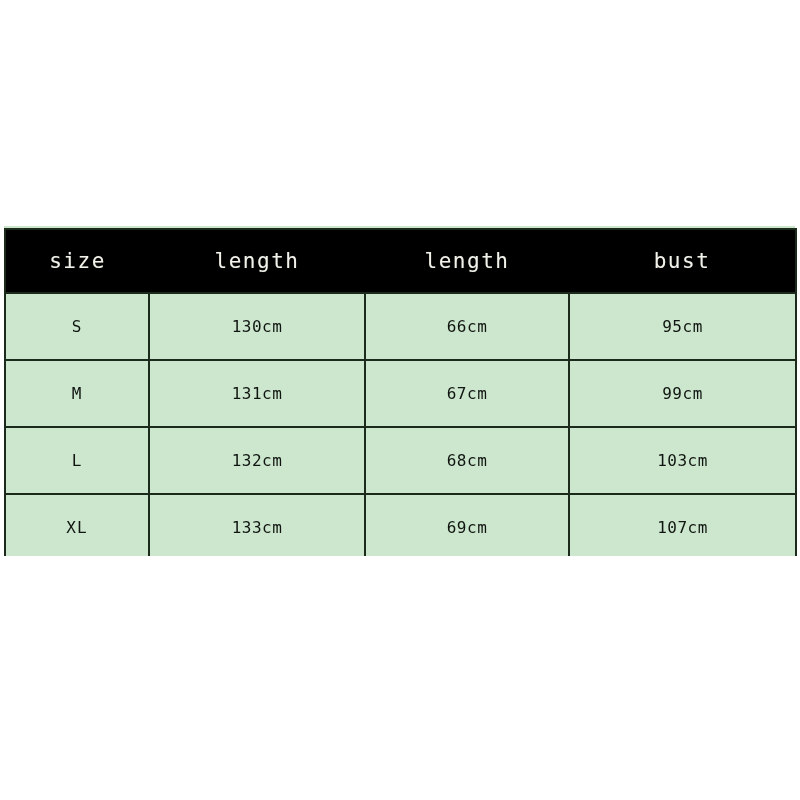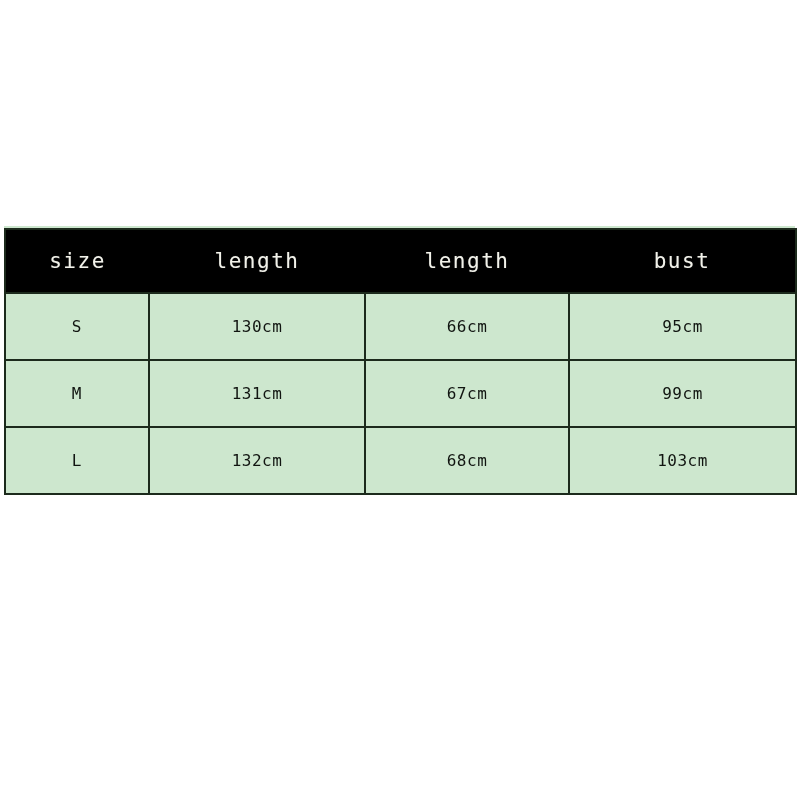--- a/index.html
+++ b/index.html
@@ -130,18 +130,24 @@
           <td>131cm</td>
           <td>67cm</td>
           <td>99cm</td>
         </tr>
         <tr>
           <td class="cell-size">L</td>
           <td>132cm</td>
           <td>68cm</td>
           <td>103cm</td>
         </tr>
+        <tr>
+          <td class="cell-size">XL</td>
+          <td>133cm</td>
+          <td>69cm</td>
+          <td>107cm</td>
+        </tr>
 
       </tbody>
     </table>
   </div>
 
 </div>
 
 </body></html>

